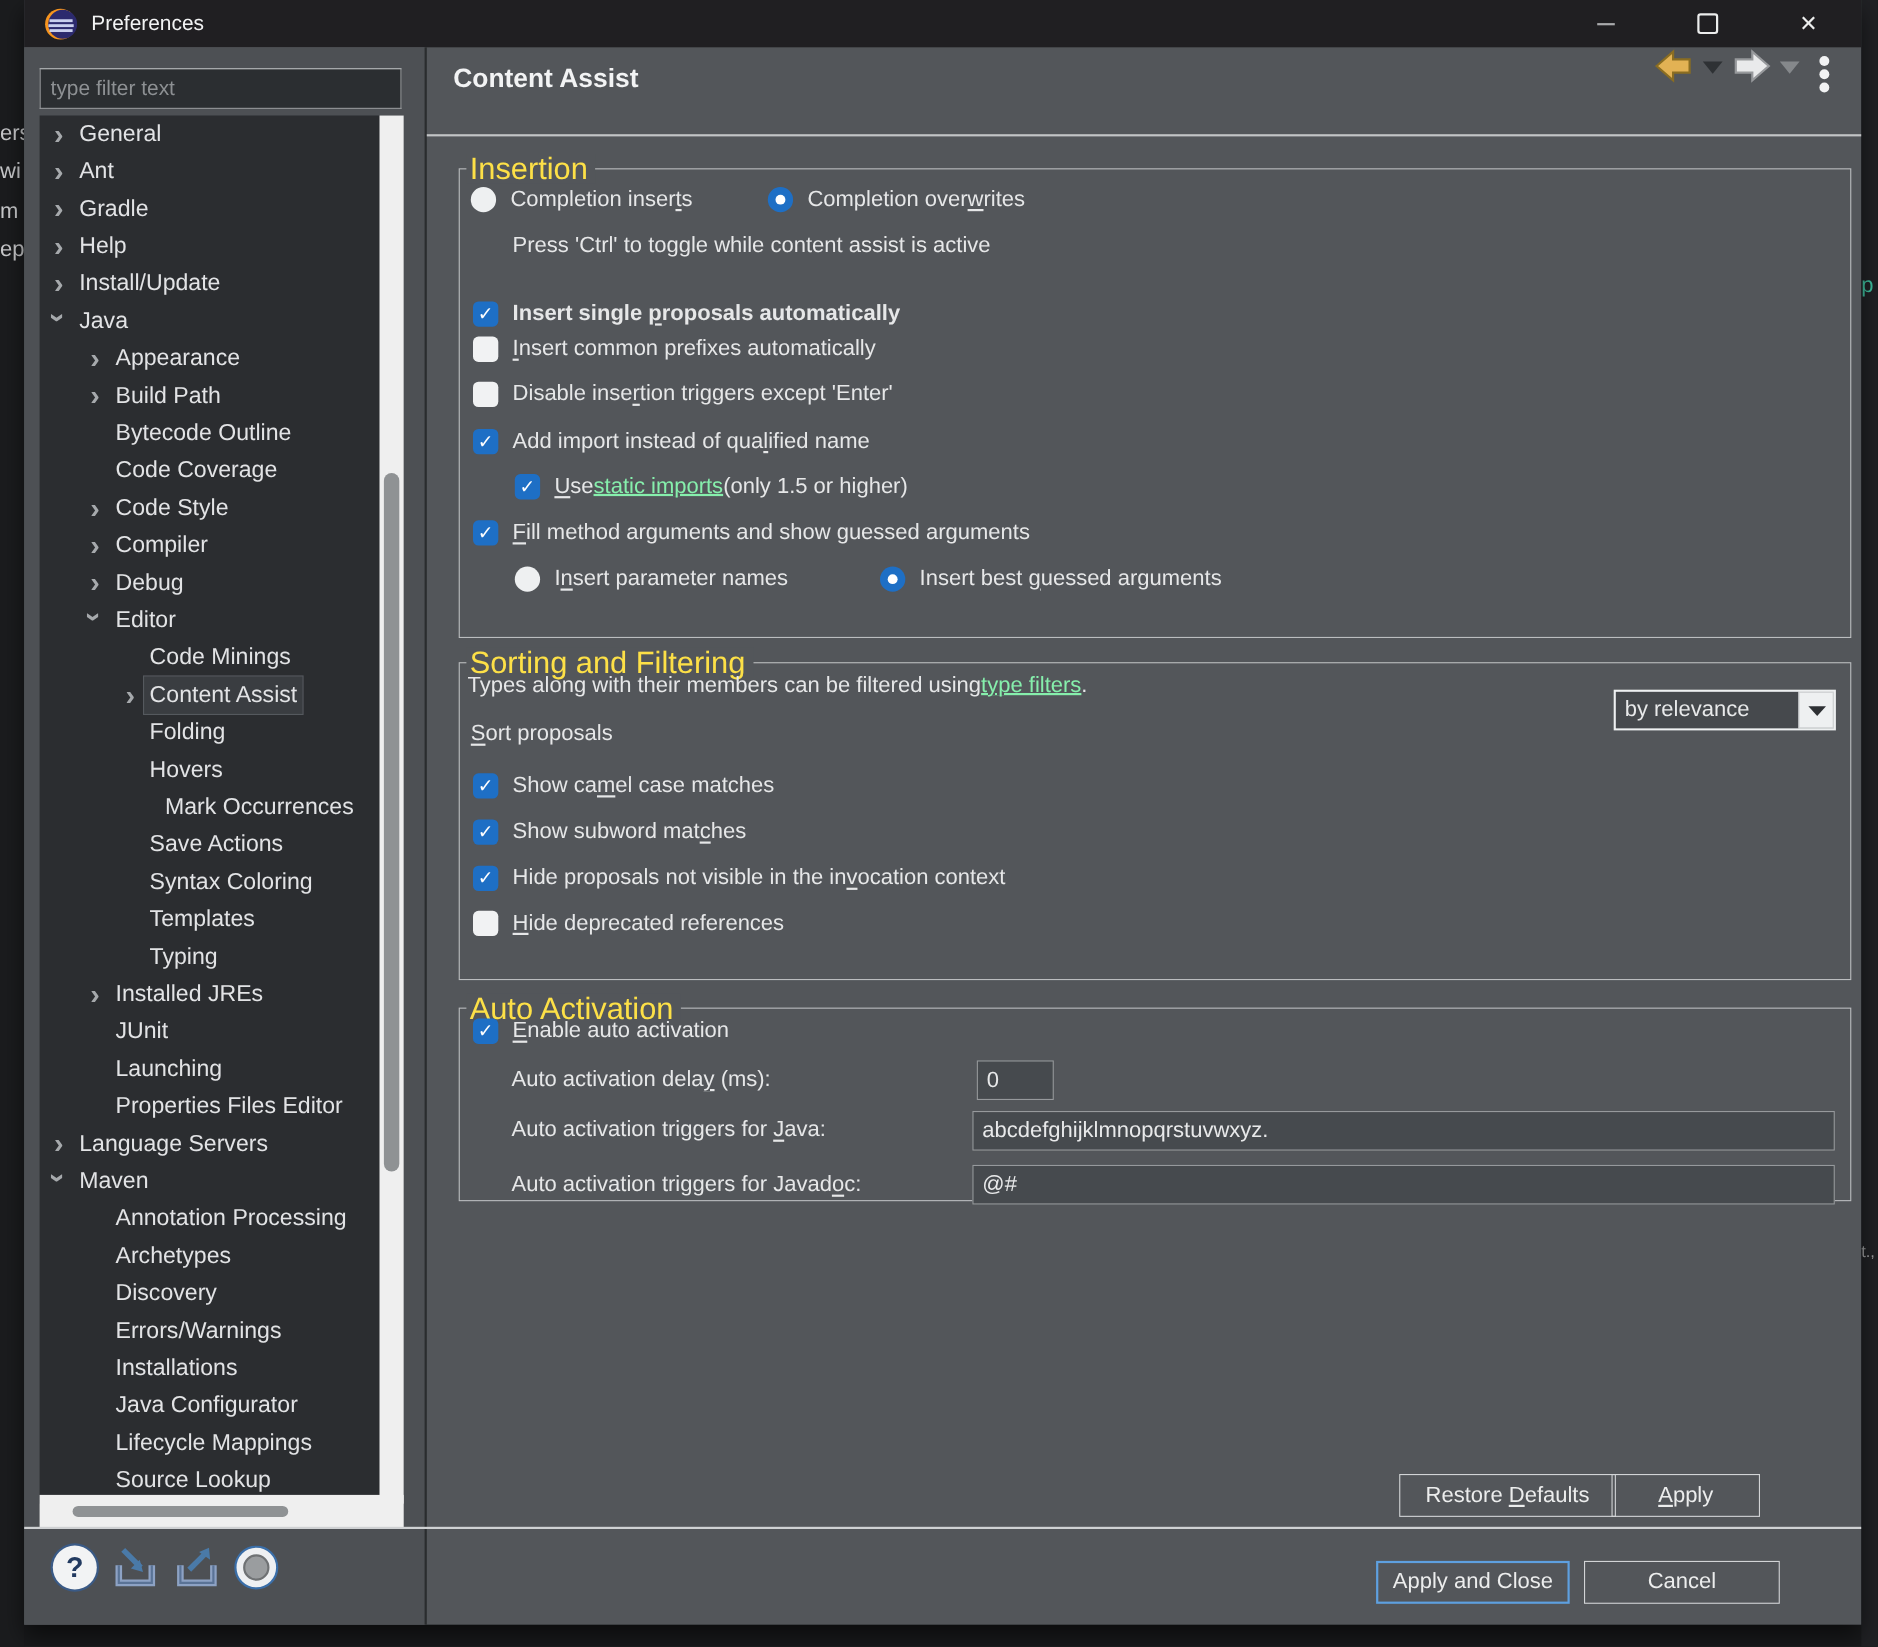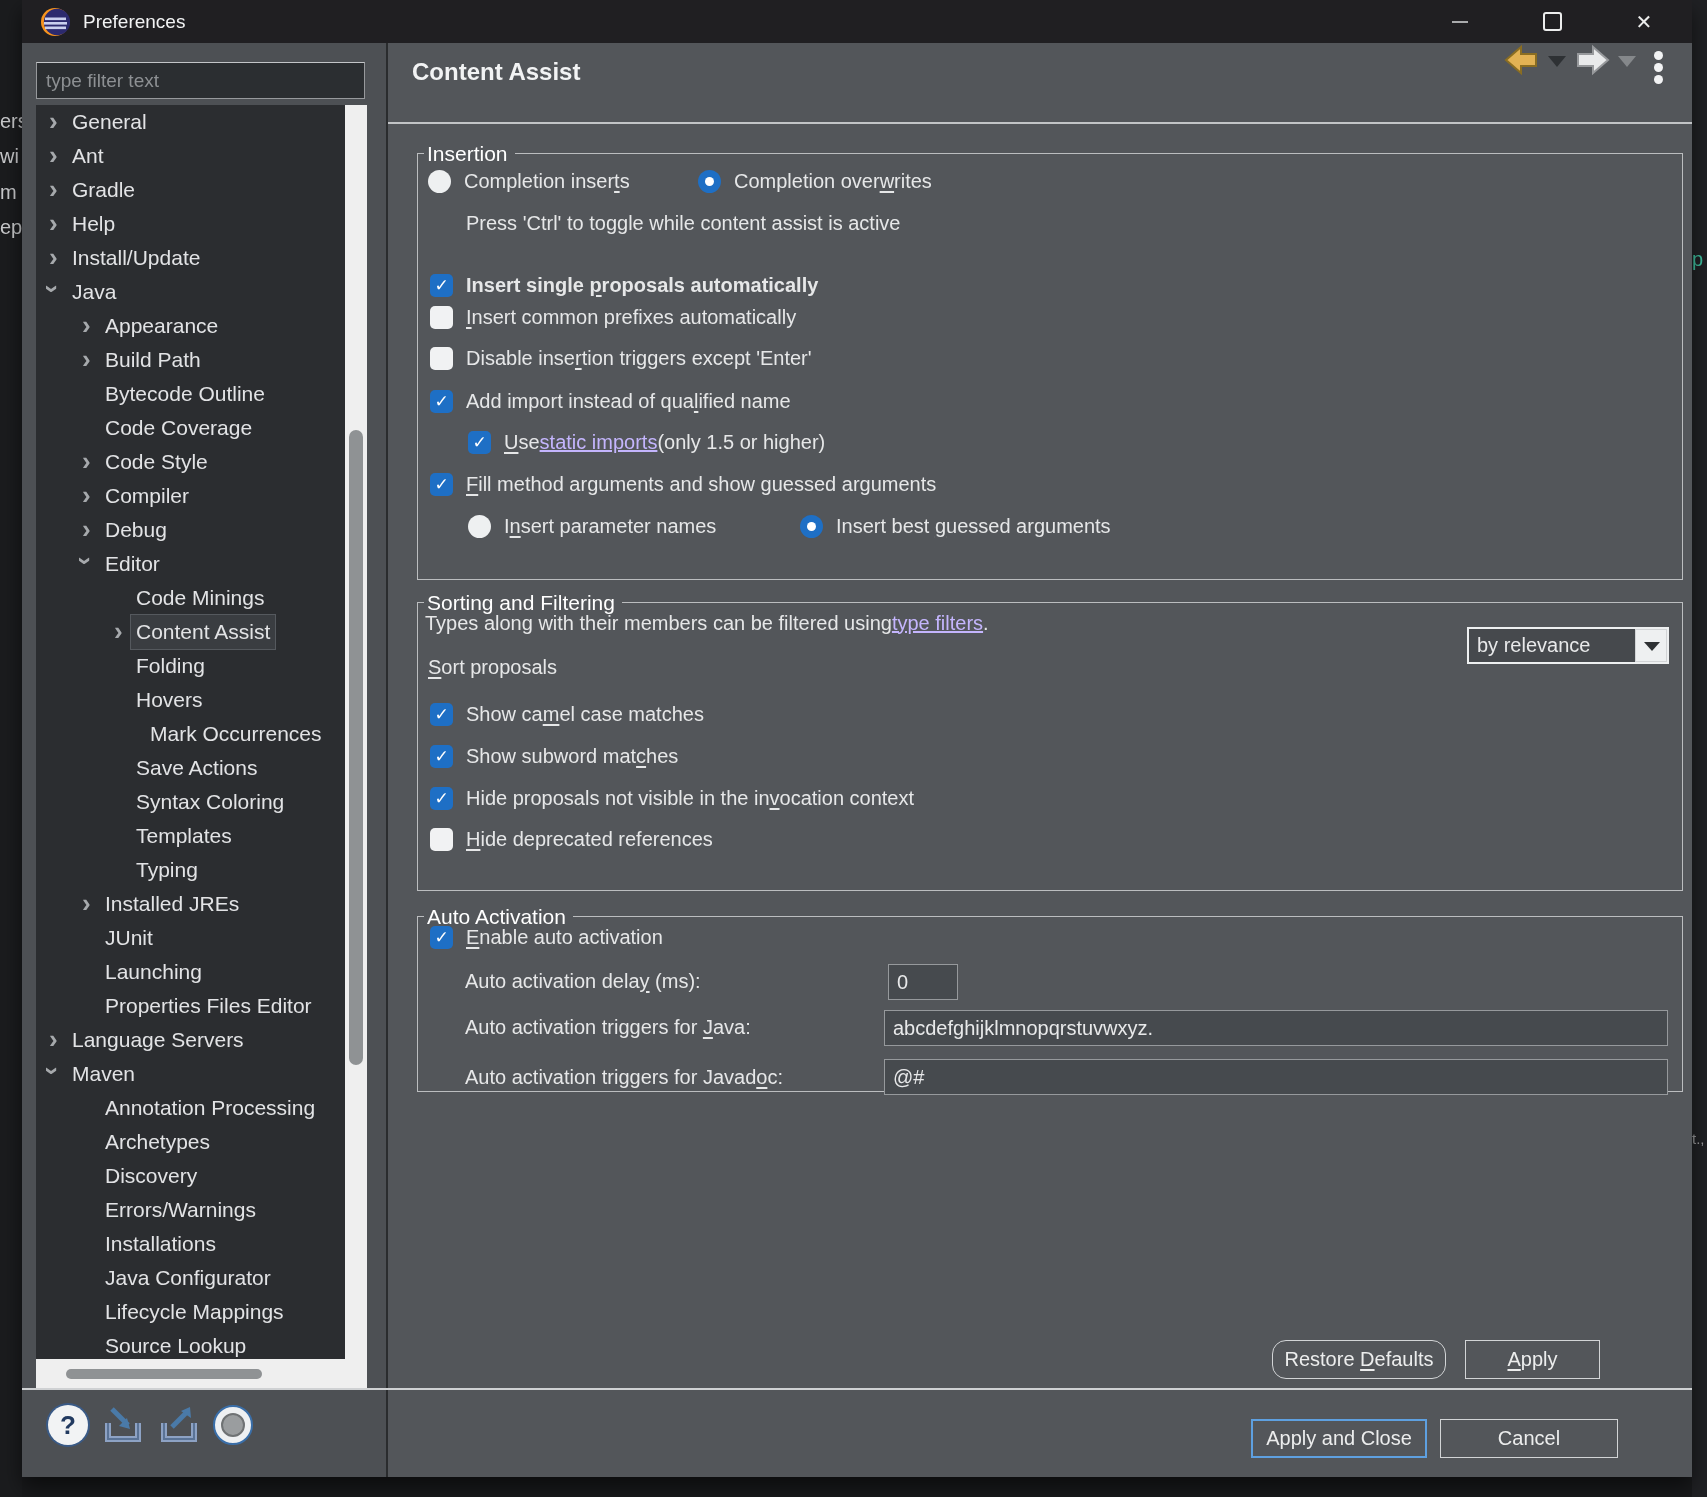--- a/index.html
+++ b/index.html
@@ -41,31 +41,31 @@
   #vdivider{position:absolute;left:364px;top:43px;width:2px;bottom:0;background:#2a2c2e;}
   
   #pagetitle{position:absolute;left:390px;top:58px;font-size:24px;font-weight:bold;color:#f2f3f4;}
   #hdrline{position:absolute;left:366px;top:122px;right:0;height:2px;background:#c2c4c6;}
   .navico{position:absolute;top:44px;}
   .tri{width:0;height:0;border-left:9px solid transparent;border-right:9px solid transparent;border-top:11px solid #2e3134;position:absolute;top:56px;}
   .tri.dis{border-top-color:#85888b;}
   .kdot{width:9px;height:9px;border-radius:50%;background:#f2f3f4;margin:3px auto;}
   
   .grp{position:absolute;left:395px;width:1266px;border:1px solid #bbbdbf;box-sizing:border-box;}
-  .legend{position:absolute;top:-14px;left:6px;background:#53565a;padding:0 7px 0 3px;font-size:21px;color:#ffffff;line-height:27px;}
+  .legend{position:absolute;top:-14px;left:6px;background:#53565a;padding:0 7px 0 3px;font-size:28px;color:#fde047;line-height:27px;}
   
   .crow{position:absolute;display:flex;align-items:center;height:38px;font-size:20px;white-space:nowrap;}
   u{text-underline-offset:3px;text-decoration-thickness:1.5px;}
   .cb{width:23px;height:23px;border-radius:5px;background:#f1f2f3;flex:none;margin-right:13px;position:relative;}
   .cb.on{background:#1e6fc5;}
   .cb.on::after{content:"✓";position:absolute;left:0;top:0;width:23px;height:23px;line-height:23px;text-align:center;color:#fff;font-size:17px;font-weight:bold;}
   .radio{width:23px;height:23px;border-radius:50%;background:#eef0f1;flex:none;margin-right:13px;position:relative;}
   .radio.on{background:#1e6fc5;}
   .radio.on::after{content:"";position:absolute;left:7px;top:7px;width:9px;height:9px;border-radius:50%;background:#fff;}
-  .link{color:#c4b5fd;text-decoration:underline;cursor:pointer;}
+  .link{color:#86efac;text-decoration:underline;cursor:pointer;}
   .txtfield{position:absolute;box-sizing:border-box;background:#464a4e;border:1px solid #96999c;
             color:#e8e9ea;font-size:20px;font-family:inherit;padding:0 8px;}
   
   #sortdd{position:absolute;left:1445px;top:627px;width:202px;height:37px;border:2px solid #eef0f1;box-sizing:border-box;display:flex;}
   #sortdd .val{flex:1;background:#46494d;color:#e8e9ea;font-size:20px;line-height:33px;padding-left:8px;}
   #sortdd .btn{width:32px;background:#eef0f1;position:relative;}
   #sortdd .btn::after{content:"";position:absolute;left:8px;top:12px;width:0;height:0;
     border-left:8px solid transparent;border-right:8px solid transparent;border-top:9px solid #2e3134;}
   
   .btn{position:absolute;box-sizing:border-box;border:1px solid #d2d4d6;background:transparent;
@@ -365,21 +365,21 @@
     <input class="txtfield" style="left: 866px; top: 964px; width: 70px; height: 36px;" value="0">
     <div class="crow" style="left:443px;top:1008px;">
       <span>Auto activation triggers for <u>J</u>ava:</span>
     </div>
     <input class="txtfield" style="left: 862px; top: 1010px; width: 784px; height: 36px;" value="abcdefghijklmnopqrstuvwxyz.">
     <div class="crow" style="left:443px;top:1058px;">
       <span>Auto activation triggers for Javad<u>o</u>c:</span>
     </div>
     <input class="txtfield" style="left: 862px; top: 1059px; width: 784px; height: 36px;" value="@#">
 
-    <button class="btn" style="left:1250px;top:1340px;width:174px;height:39px;border-radius:14px;">
+    <button class="btn" style="left:1250px;top:1340px;width:197px;height:39px;">
         <span>Restore <u>D</u>efaults</span>
       </button>
     <button class="btn" style="left:1443px;top:1340px;width:135px;height:39px;">
         <span><u>A</u>pply</span>
       </button>
     <div id="btmline"></div>
     <button class="btn" id="applyclose" style="left:1229px;top:1419px;width:176px;height:39px;">
         <span>Apply and Close</span>
       </button>
     <button class="btn" style="left:1418px;top:1419px;width:178px;height:39px;">

